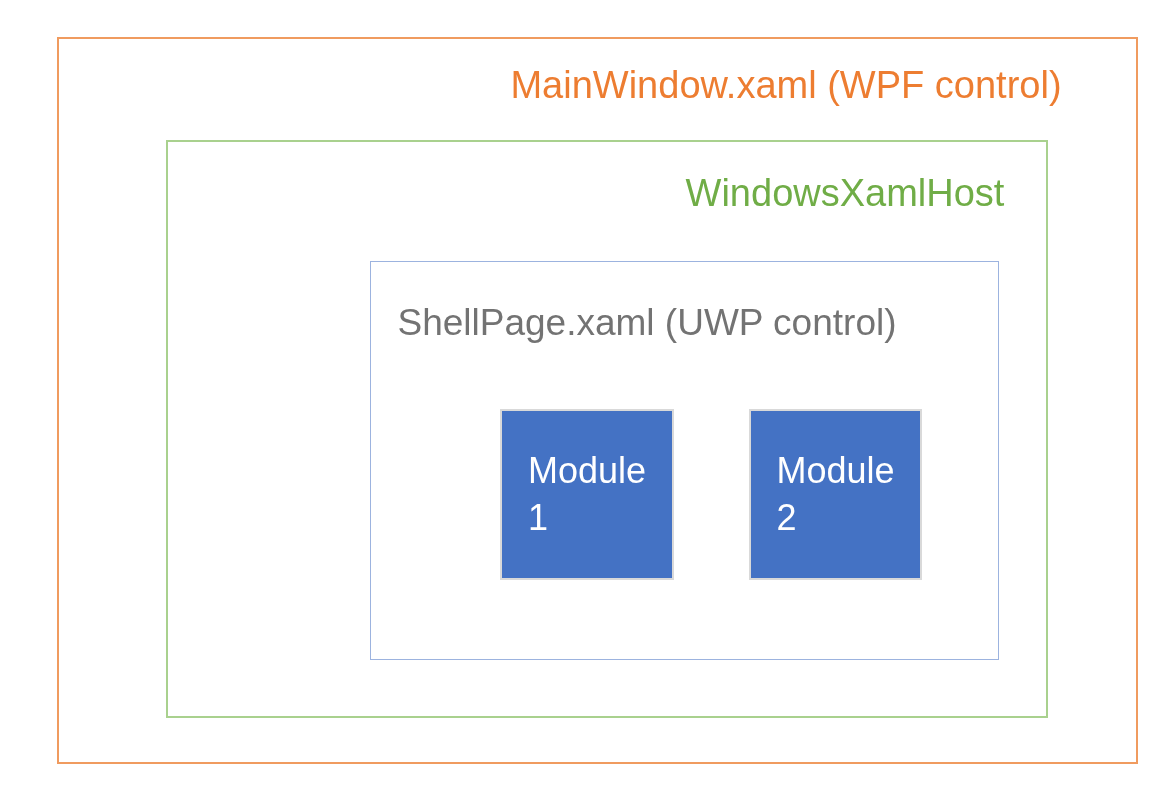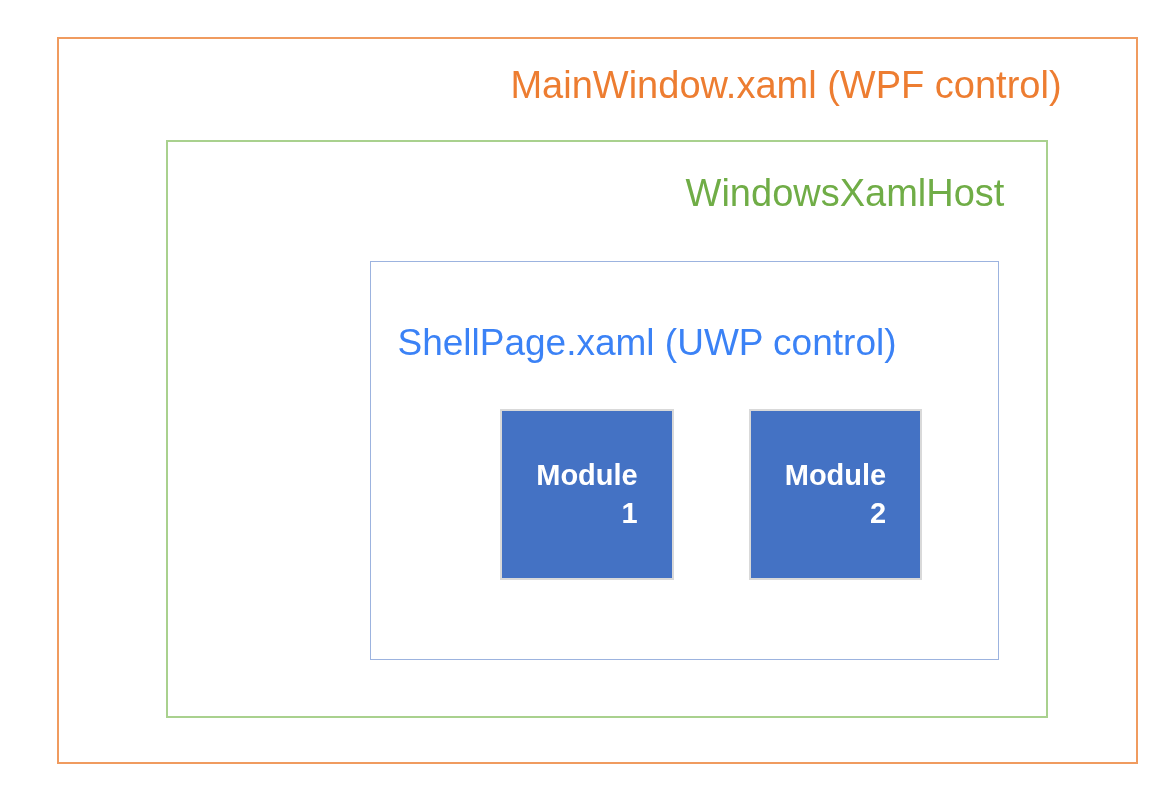--- a/index.html
+++ b/index.html
@@ -27,32 +27,32 @@
     border: 1.5px solid #9CB3DF;
   }
 
   .heading {
     position: absolute; white-space: nowrap;
     font-size: 38px; line-height: 1.15; font-weight: 400;
     transform: translateX(-50%);
   }
   .heading-outer { left: 786px; top: 64px; color: #ED7D31; }
   .heading-host  { left: 845px; top: 172px; color: #70AD47; text-align: right; }
-  .heading-shell { left: 647px; top: 302px; color: #3b82f6; font-size: 37px; margin-top: 20px; }
+  .heading-shell { left: 647px; top: 302px; color: #737373; font-size: 37px; }
 
   .module {
     position: absolute; top: 409px; height: 171px;
     background: #4472C4; border: 2px solid #D9D9D9;
     display: flex; align-items: center; justify-content: center;
   }
   .module-1 { left: 500px; width: 174px; }
   .module-2 { left: 749px; width: 173px; }
   .module-label {
-    color: #ffffff; font-size: 29px; line-height: 1.3;
-    text-align: right; font-weight: 700;
+    color: #ffffff; font-size: 36px; line-height: 1.3;
+    text-align: left; font-weight: 400;
   }
 </style>
 </head>
 <body>
 
 <div class="canvas">
 
   <div class="box outer-box"></div>
   <div class="box host-box"></div>
   <div class="box shell-box"></div>

